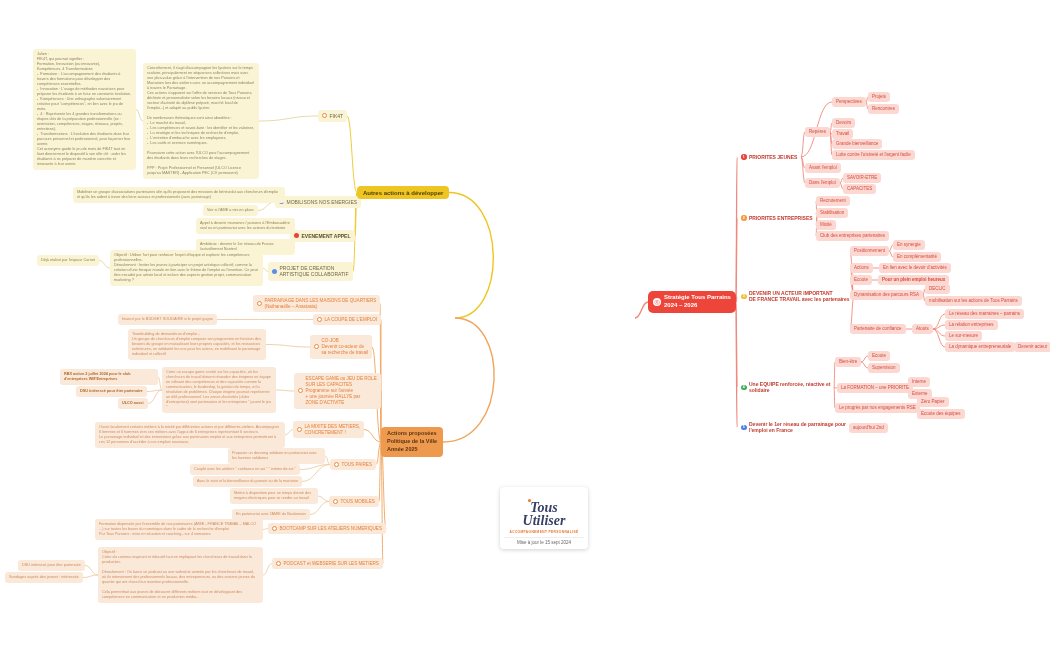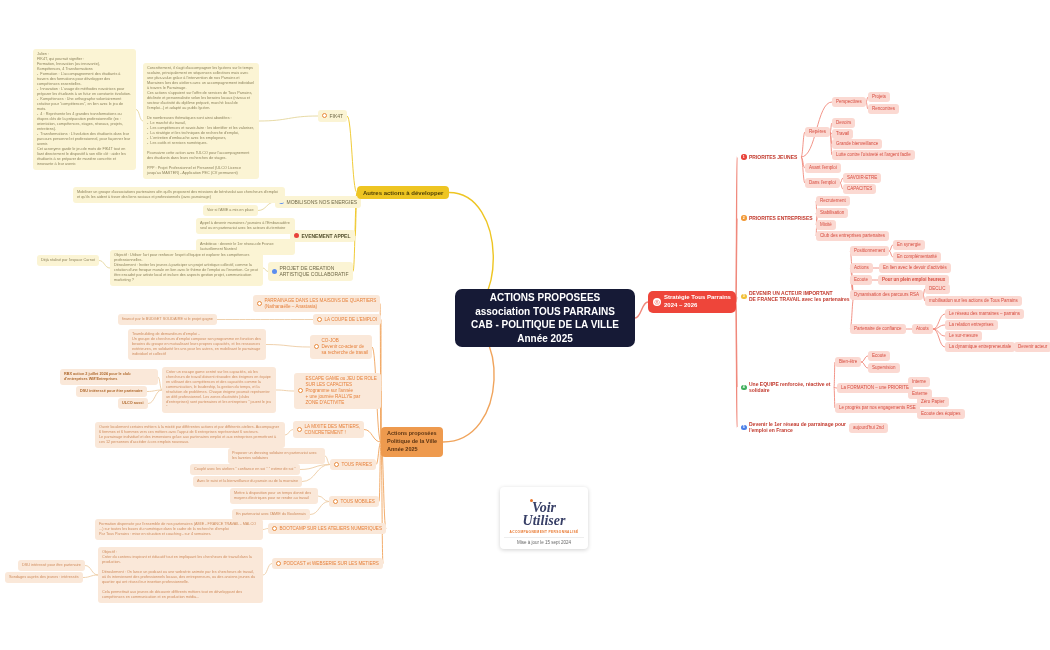--- a/index.html
+++ b/index.html
@@ -124,24 +124,20 @@
       <path d="M 330 464.5 C 315 464.5, 315 469.5, 300 469.5" stroke="#edccA4" stroke-width="0.9" fill="none"></path>
       <path d="M 330 464.5 C 316 464.5, 316 481.5, 302 481.5" stroke="#edccA4" stroke-width="0.9" fill="none"></path>
       <path d="M 329 501.5 C 323.5 501.5, 323.5 496, 318 496" stroke="#edccA4" stroke-width="0.9" fill="none"></path>
       <path d="M 329 501.5 C 319.5 501.5, 319.5 514.5, 310 514.5" stroke="#edccA4" stroke-width="0.9" fill="none"></path>
       <path d="M 268 528.5 C 265.5 528.5, 265.5 529.5, 263 529.5" stroke="#edccA4" stroke-width="0.9" fill="none"></path>
       <path d="M 272 563.5 C 267.5 563.5, 267.5 575, 263 575" stroke="#edccA4" stroke-width="0.9" fill="none"></path>
       <path d="M 98 575 C 91.5 575, 91.5 565.5, 85 565.5" stroke="#edccA4" stroke-width="0.9" fill="none"></path>
       <path d="M 98 575 C 90.5 575, 90.5 577.5, 83 577.5" stroke="#edccA4" stroke-width="0.9" fill="none"></path>
     </svg>
 
-  <div class="central" id="central">ACTIONS PROPOSEES
-association TOUS PARRAINS
-CAB - POLITIQUE DE LA VILLE
-Année 2025</div>
 
   <div class="rootr" id="rroot"><span class="tgt">◎</span><span>Stratégie Tous Parrains
 2024 – 2026</span></div>
 
   <div class="nd pkm" id="rn1" style="left:737px;top:151px"><span class="ci c1">1</span><span>PRIORITES JEUNES</span></div>
   <div class="nd pk" id="rn1a" style="left:832px;top:97px">Perspectives</div>
   <div class="nd pk" id="rn1a1" style="left:868px;top:92px">Projets</div>
   <div class="nd pk" id="rn1a2" style="left:868px;top:104px">Rencontres</div>
   <div class="nd pk" id="rn1b" style="left:805px;top:127px">Repères</div>
   <div class="nd pk" id="rn1b1" style="left:832px;top:118px">Devoirs</div>
@@ -273,18 +269,18 @@
   <div class="nt nto" id="onpod" style="left:98px;top:547px;width:165px">Objectif :
 Créer du contenu inspirant et éducatif tout en impliquant les chercheurs de travail dans la production.
 
 Déroulement : On lance un podcast ou une websérie animée par les chercheurs de travail, où ils interviewent des professionnels locaux, des entrepreneurs, ou des anciens jeunes du quartier qui ont réussi leur insertion professionnelle.
 
 Cela permettrait aux jeunes de découvrir différents métiers tout en développant des compétences en communication et en production média...</div>
   <div class="nt nto nta" id="ondsu2" style="left:18px;top:560px">DSU intéressé pour être partenaire</div>
   <div class="nt nto nta" id="onson" style="left:5px;top:572px">Sondages auprès des jeunes : intéressés</div>
 
   <div class="logo">
-    <div class="logo-script"><span class="logo-fig"></span><span>Voir</span></div>
+    <div class="logo-script"><span class="logo-fig"></span><span>Tous</span></div>
     <div class="logo-script">Utiliser</div>
     <div class="logo-tag">ACCOMPAGNEMENT PERSONNALISÉ</div>
     <div class="logo-date">Mise à jour le 15 sept 2024</div>
   </div>
 </div>
 
 </body></html>

